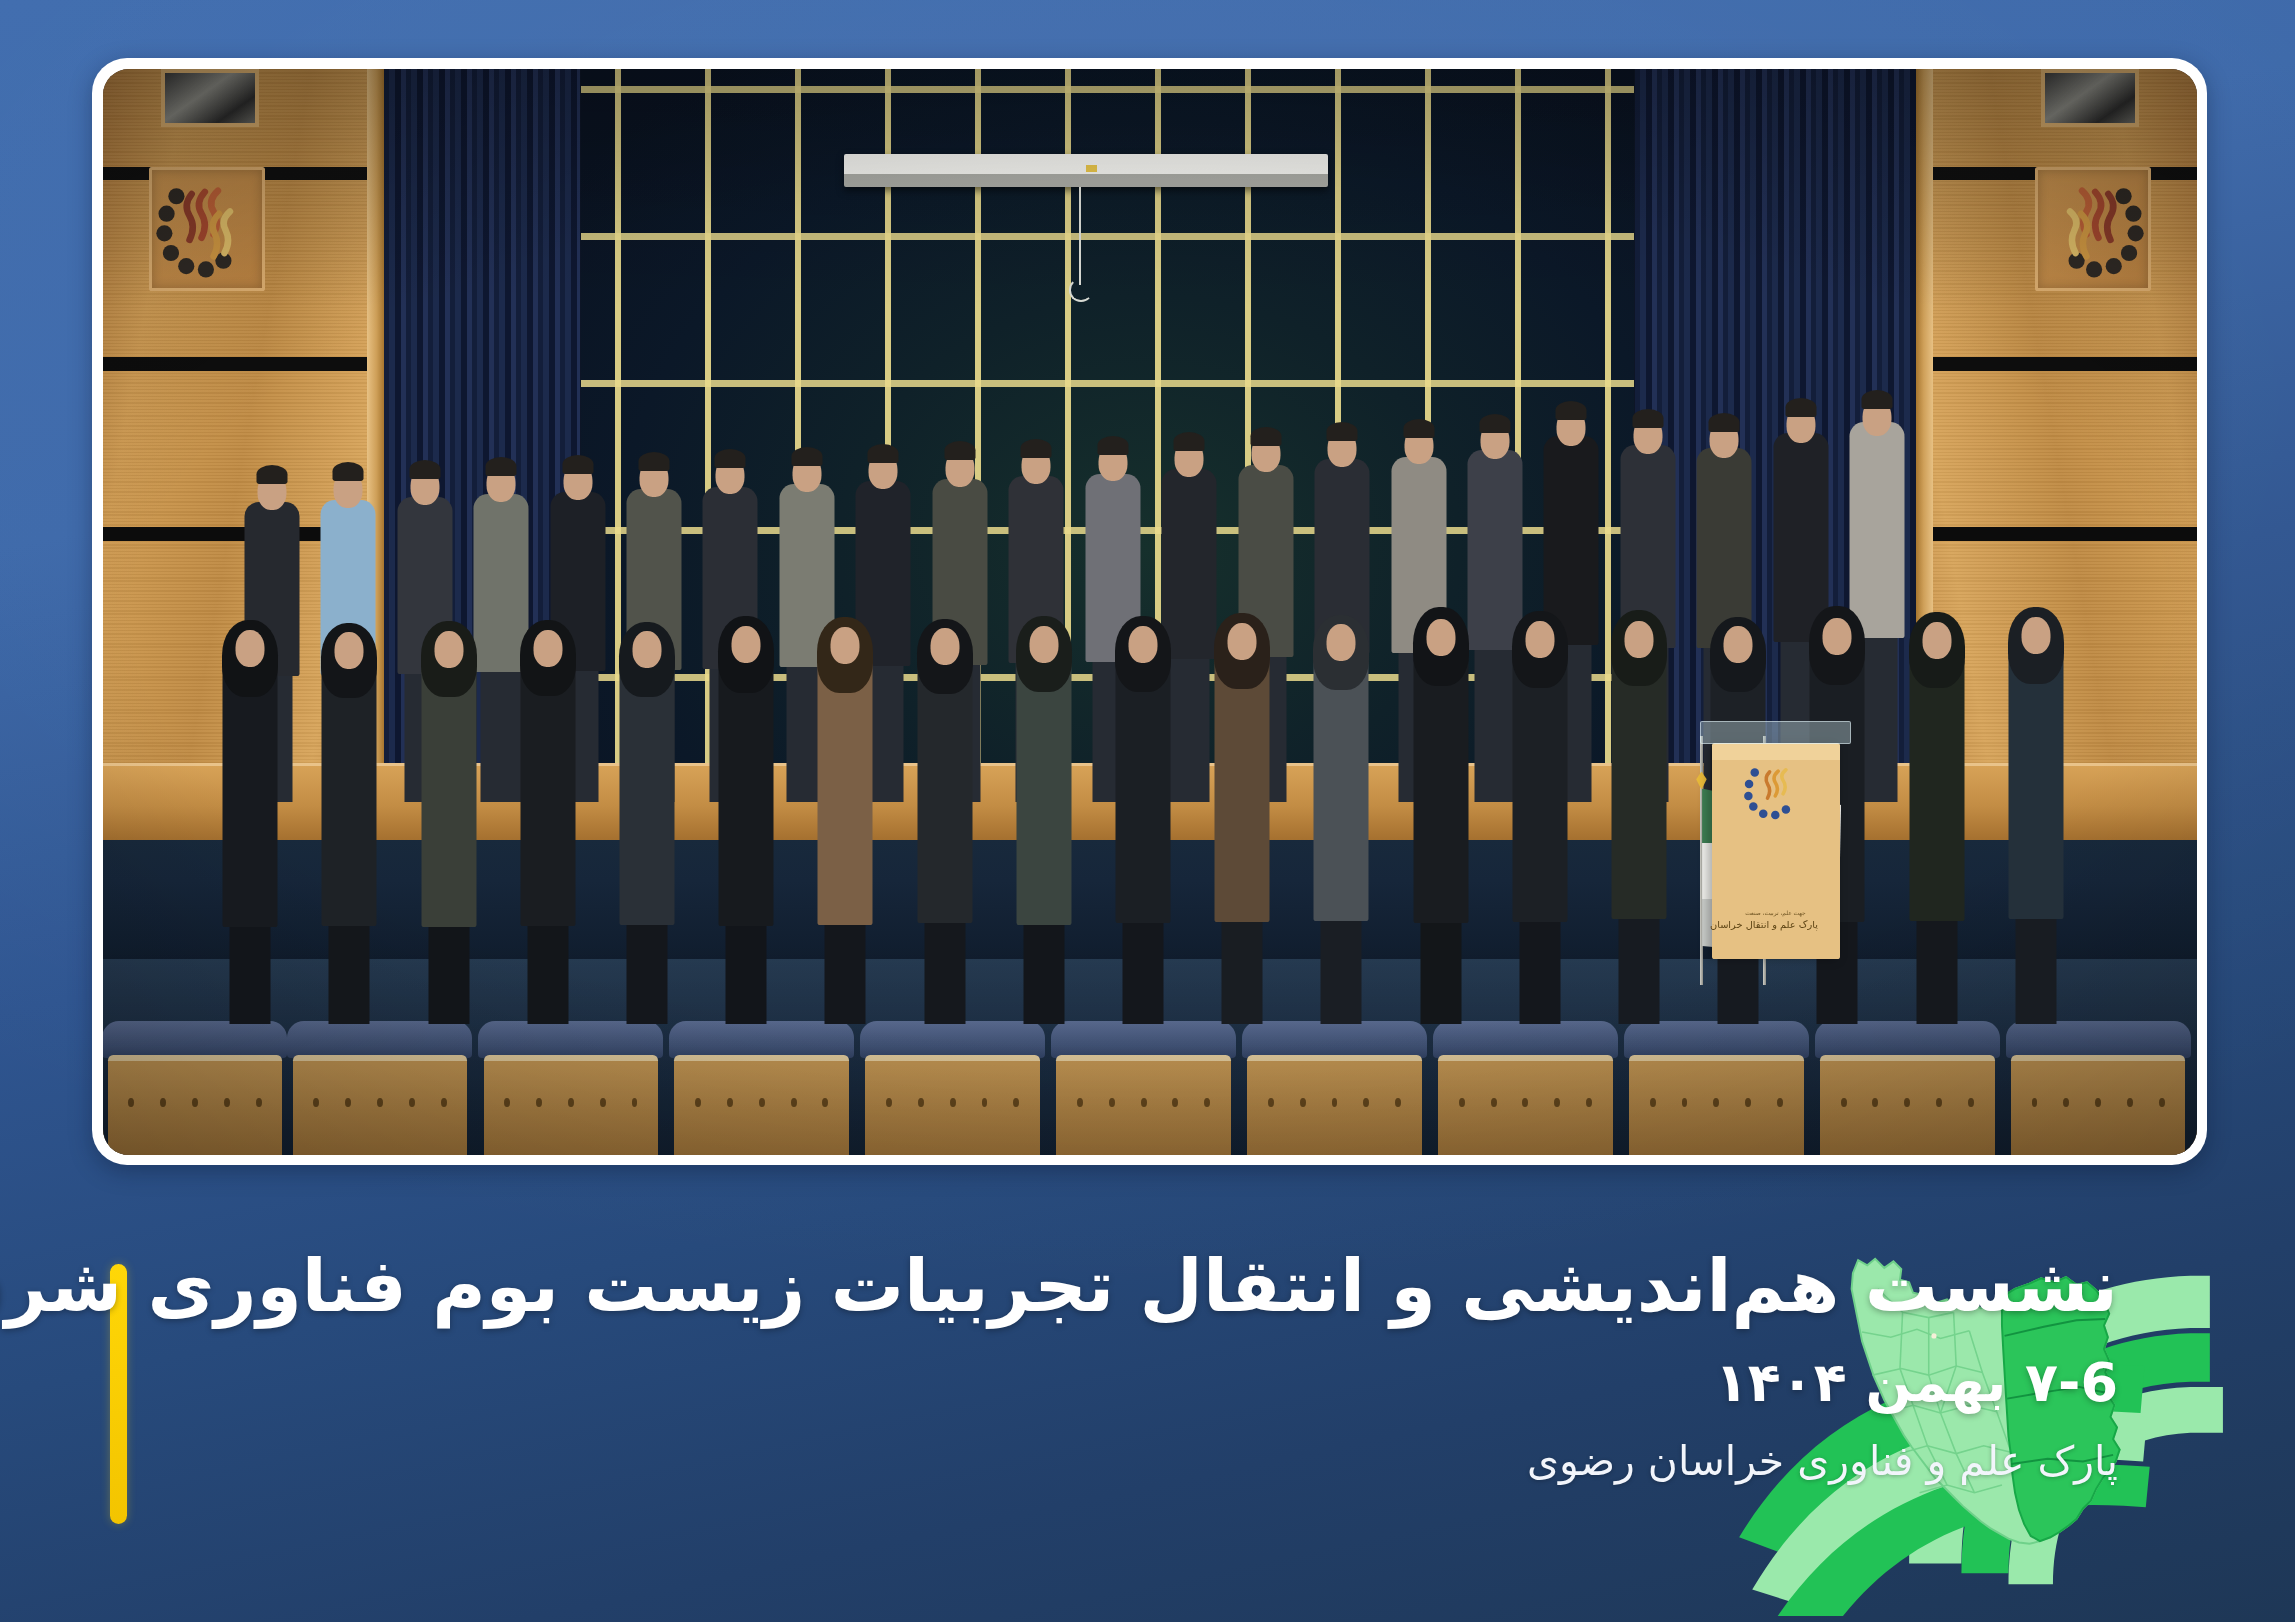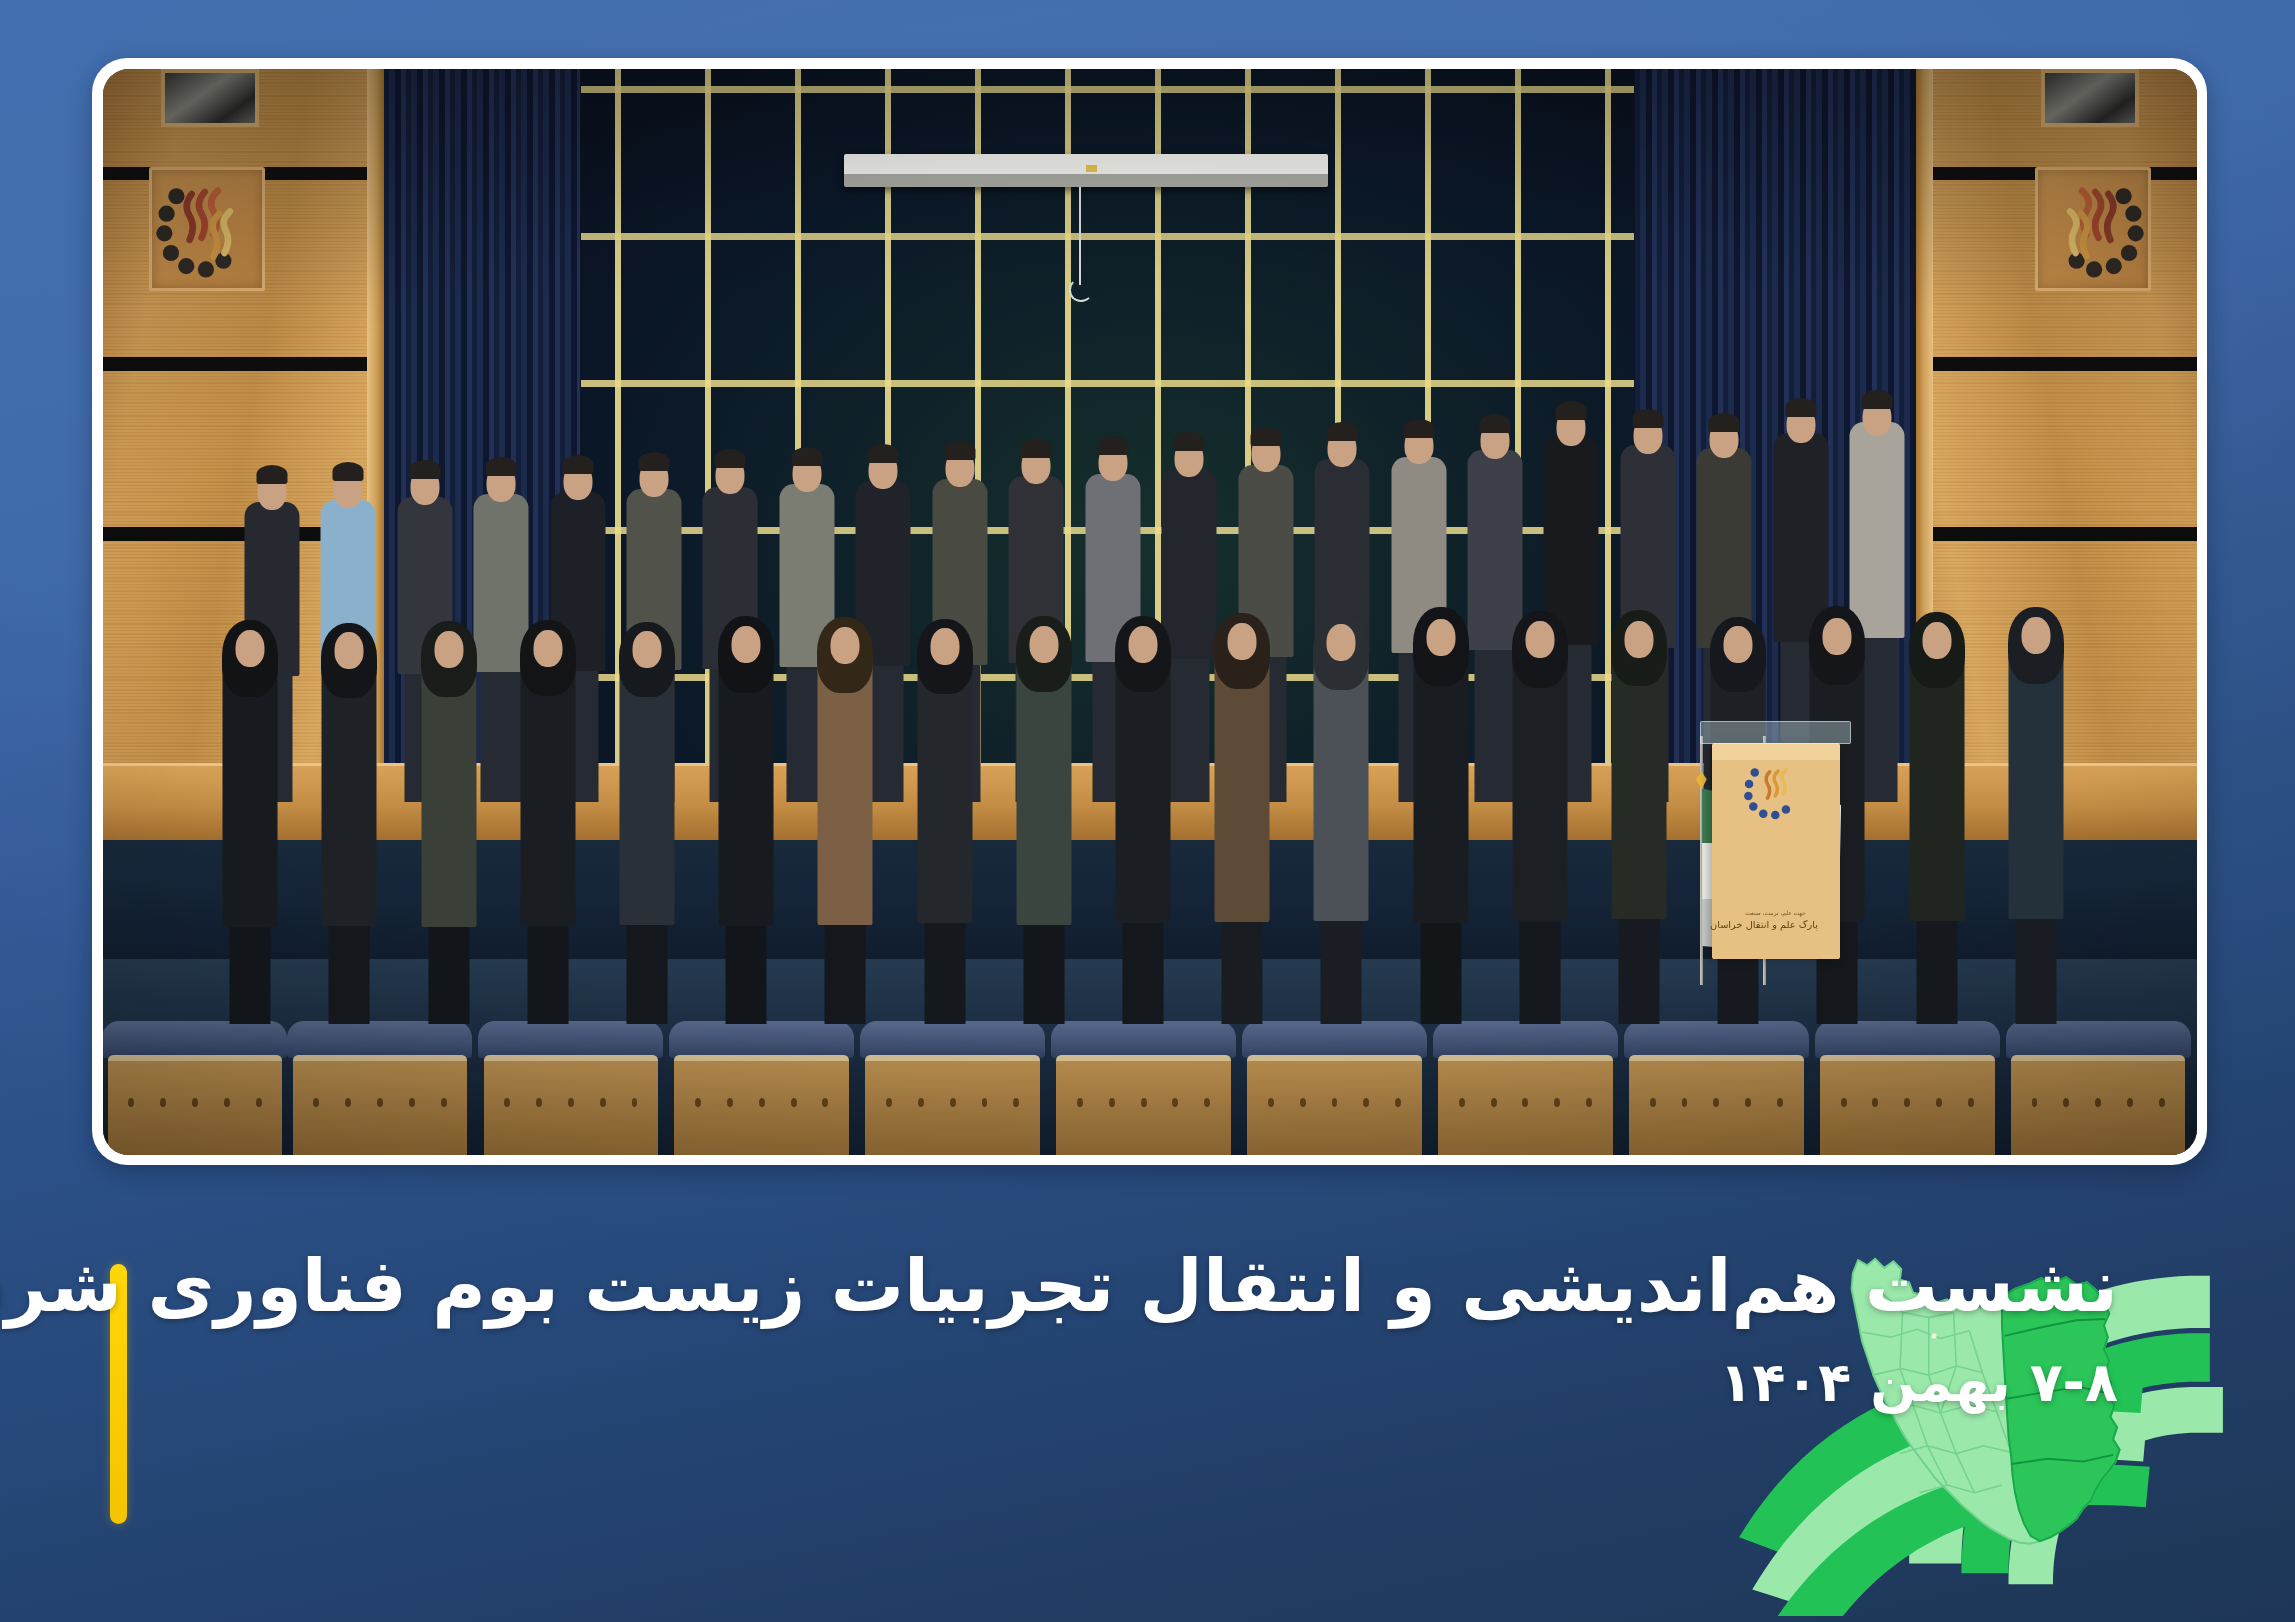--- a/index.html
+++ b/index.html
@@ -801,21 +801,22 @@
       </div>
 
       <div class="grade"></div>
     </div>
   </div>
 
   <div class="accent-bar"></div>
 
   <div class="caption">
     <div class="c-title">نشست هم‌اندیشی و انتقال تجربیات زیست بوم فناوری شرق کشور</div>
-    <div class="c-date">۷-۸ بهمن ۱۴۰۴</div>
+    <div class="c-date">۷-6 بهمن ۱۴۰۴</div>
+    <div class="c-venue">پارک علم و فناوری خراسان رضوی</div>
   </div>
 
   <div class="map-wrap">
     <svg viewBox="0 0 800 640" aria-hidden="true">
       <defs>
         <clipPath id="noclip">
             <rect x="0" y="0" width="800" height="640"></rect>
           </clipPath>
       </defs>
 

